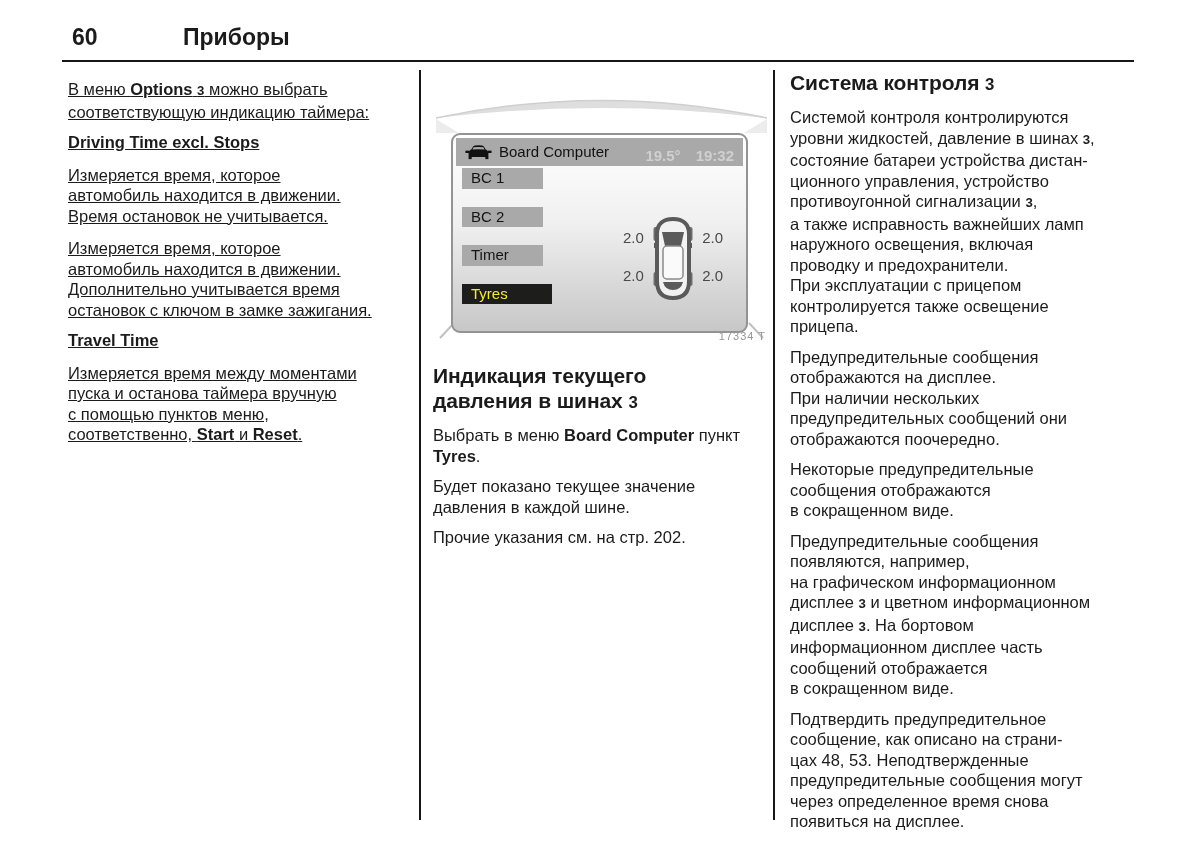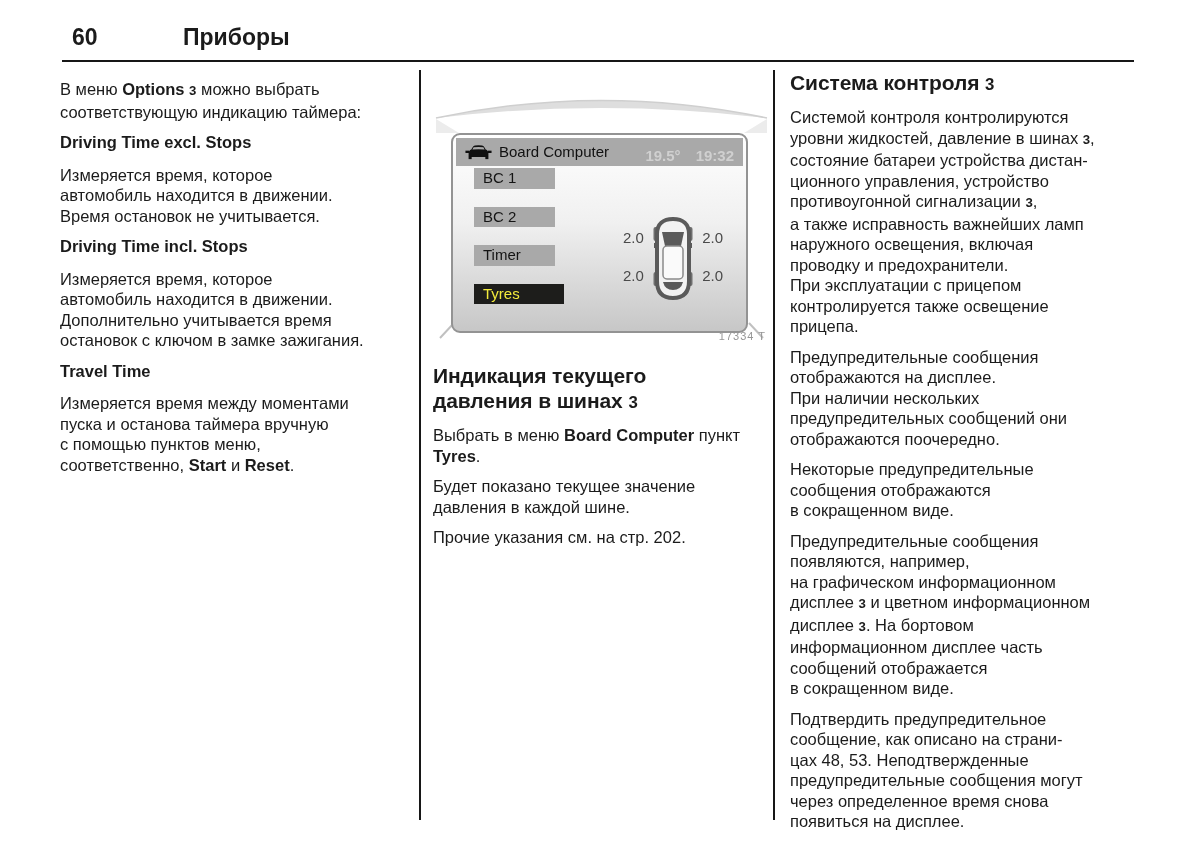--- a/index.html
+++ b/index.html
@@ -13,21 +13,21 @@
   
   .page-num{position:absolute;left:72px;top:24px;font-size:23px;font-weight:bold;}
   .chapter{position:absolute;left:135px;top:24px;font-size:23px;font-weight:bold;margin-left:48px;}
   .rule{position:absolute;left:62px;top:60px;width:1072px;height:2px;background:#171717;}
   
   .vsep{position:absolute;top:70px;height:750px;width:1.5px;background:#171717;}
   .vsep1{left:419px;}
   .vsep2{left:773px;}
   
   .col{position:absolute;font-size:16.5px;line-height:20.5px;}
-  .col1{left:60px;top:79px;width:335px;}
+  .col1{left:68px;top:79px;width:335px;text-decoration:underline;}
   .col2{left:433px;top:76px;width:340px;}
   .col3{left:790px;top:70px;width:350px;}
   .rich{white-space:pre-line;margin:0 0 10px 0;}
   .sec h3{margin:10px 0 0 0;font-size:inherit;line-height:inherit;font-weight:bold;}
   .sec p{margin:12px 0 10px 0;}
   h2{font-size:21px;line-height:25px;font-weight:bold;margin:0 0 6px 0;letter-spacing:-0.1px;}
   .col2 h2{margin-top:15px;}
   
   .figure{position:relative;width:337px;height:272px;}
   .housing{position:absolute;left:0;top:0;}
@@ -36,21 +36,21 @@
     border:2px solid #939393;border-radius:9px;overflow:hidden;
     background:linear-gradient(180deg,#ffffff 0%,#f0f0f0 45%,#c7c7c7 100%);
   }
   .bar{
     position:absolute;left:3px;right:3px;top:3px;height:28px;background:#a9a9a9;
     display:flex;align-items:center;padding:0 9px;box-sizing:border-box;
   }
   .bar-title{font-size:15px;color:#111;margin-left:7px;}
   .bar-right{margin-left:auto;display:flex;gap:15px;font-size:15px;font-weight:bold;color:#d0d0d0;margin-top:9px;}
   .sidebar{
-    position:absolute;left:21px;top:33px;bottom:3px;width:81px;
+    position:absolute;left:9px;top:33px;bottom:3px;width:81px;
     display:flex;flex-direction:column;gap:18px;
   }
   .menu-row{
     flex:1;background:#a9a9a9;display:flex;align-items:center;
     padding-left:9px;font-size:15px;color:#141414;box-sizing:border-box;
   }
   .menu-row.selected{background:#1d1d1b;color:#f2ea3c;width:calc(100% + 9px);}
   .tyres-group{position:absolute;left:170px;top:82px;width:100px;height:86px;font-size:15px;color:#4a4a4a;}
   .tyres-group .pv{position:absolute;}
   .p-fl{left:0;top:11px;} .p-fr{right:0;top:11px;} .p-rl{left:0;top:49px;} .p-rr{right:0;top:49px;}
@@ -69,21 +69,20 @@
   <div class="col col1">
     <p class="rich"><span>В меню </span><span class="b">Options</span><span class="b"> </span><span class="ref">3</span><span> можно выбрать
 соответствующую индикацию таймера:</span></p>
     <div class="sec">
       <h3>Driving Time excl. Stops</h3>
       <p class="rich"><span>Измеряется время, которое
 автомобиль находится в движении.
 Время остановок не учитывается.</span></p>
     </div>
     <div class="sec">
-      <h3>Driving Time incl. Stops</h3>
       <p class="rich"><span>Измеряется время, которое
 автомобиль находится в движении.
 Дополнительно учитывается время
 остановок с ключом в замке зажигания.</span></p>
     </div>
     <div class="sec">
       <h3>Travel Time</h3>
       <p class="rich"><span>Измеряется время между моментами
 пуска и останова таймера вручную
 с помощью пунктов меню,

